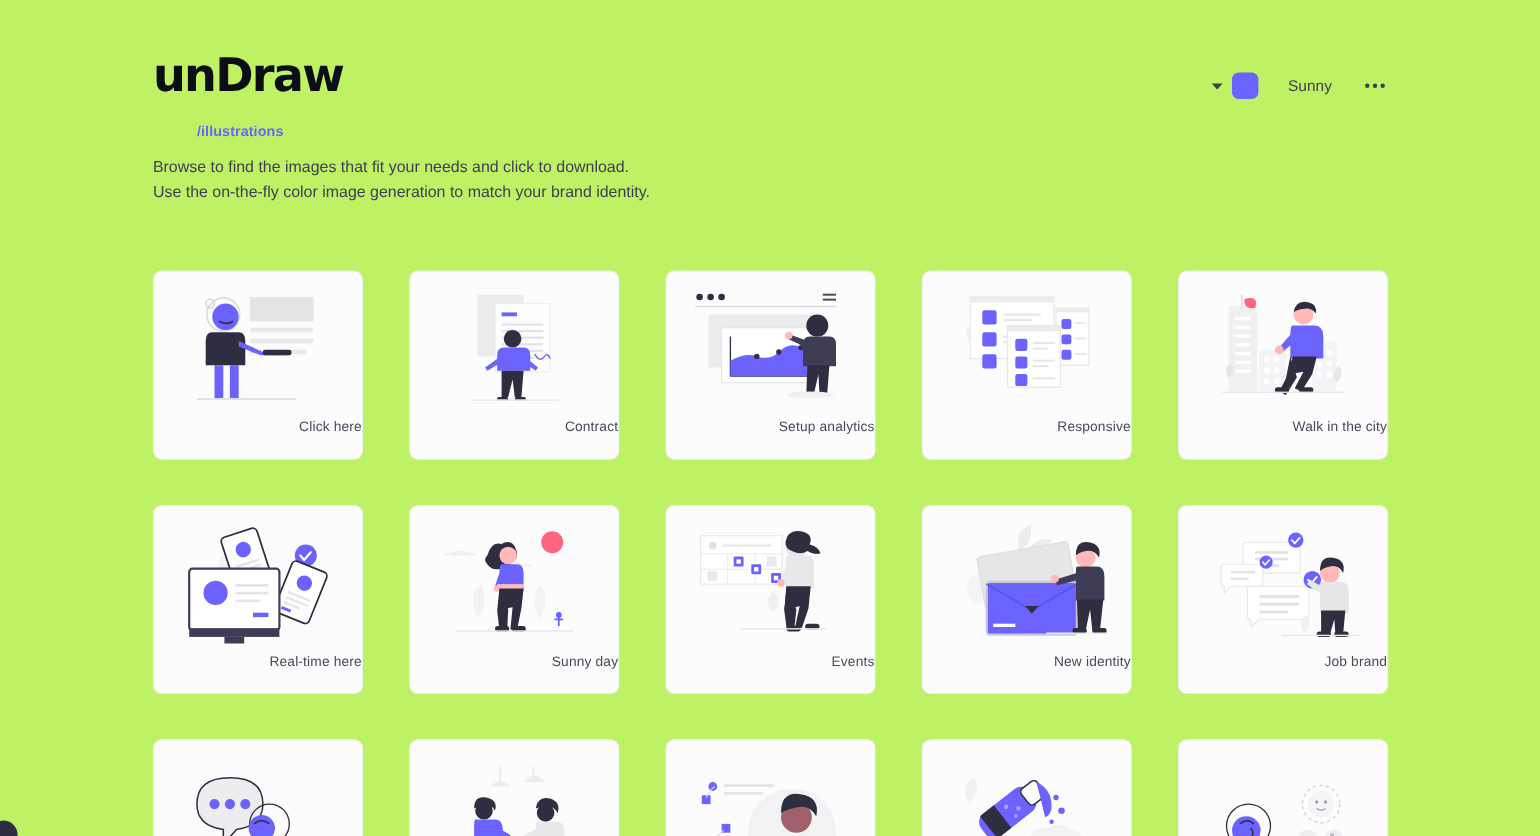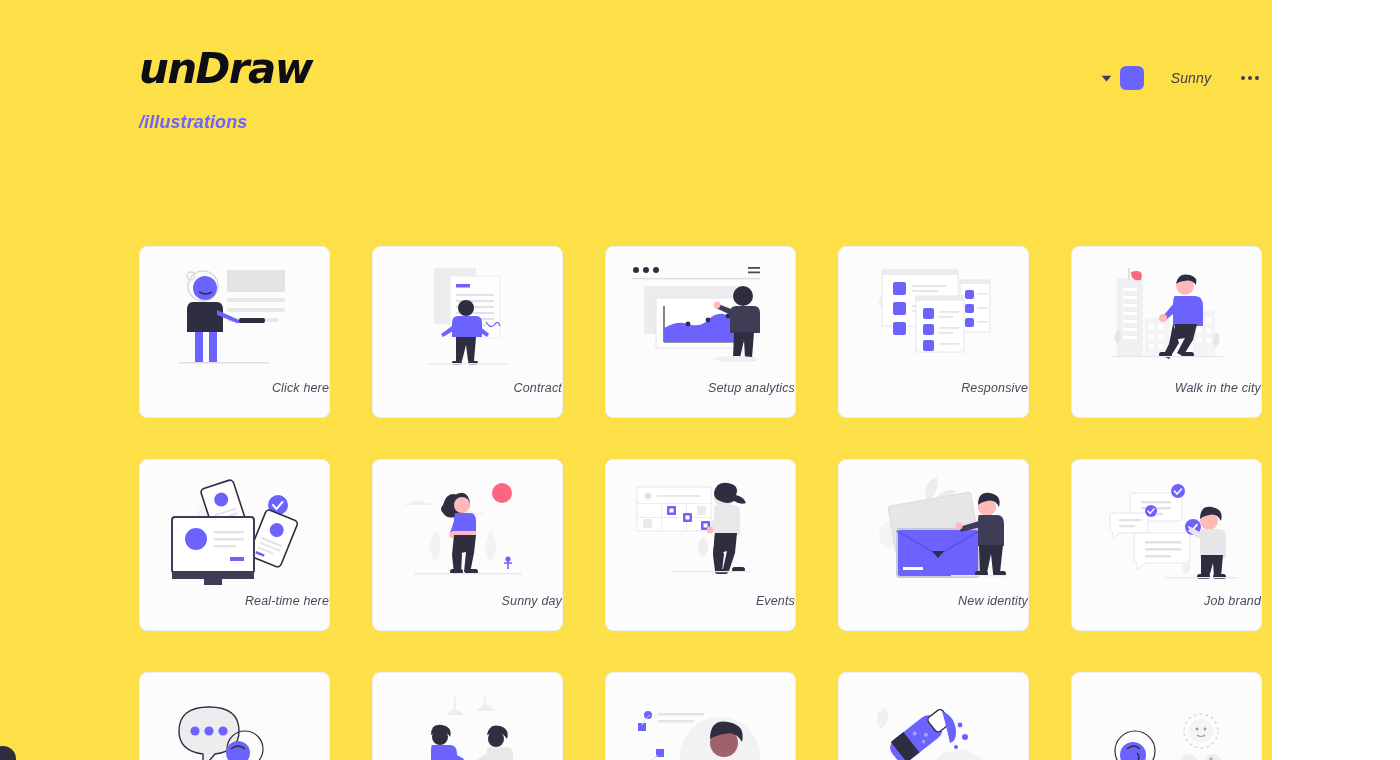--- a/index.html
+++ b/index.html
@@ -7,24 +7,23 @@
   html, body {
     width: 1400px;
     height: 760px;
     overflow: hidden;
     background: #ffffff;
     font-family: "Liberation Sans", sans-serif;
   }
 
   .page {
     position: relative;
-    width: 1272px;
+    width: 1400px;
     height: 760px;
-    background: #fde047;
-    font-style: italic;
+    background: #bef264;
   }
 
   
   .header {
     position: absolute;
     left: 139px;
     top: 48px;
     width: 1122px;
   }
 
@@ -32,24 +31,25 @@
     font-family: "DejaVu Sans", sans-serif;
     font-size: 42px;
     font-weight: 700;
     letter-spacing: -1.6px;
     color: #0d0d16;
     line-height: 1;
   }
 
   .breadcrumb {
     margin-top: 22px;
-    font-size: 18px;
+    font-size: 13px;
     font-weight: 700;
     color: #6c63ff;
     letter-spacing: 0.1px;
+    margin-left: 40px;
   }
 
   .intro {
     margin-top: 14px;
     font-size: 14.5px;
     line-height: 1.62;
     color: #3f3d56;
     max-width: 452px;
   }
 
@@ -161,20 +161,21 @@
 <body>
 
 <div class="page">
 
   <div class="header">
 
     <div class="brand">unDraw</div>
 
     <div class="breadcrumb" style="color: rgb(108, 99, 255);">/illustrations</div>
 
+    <div class="intro">Browse to find the images that fit your needs and click to download. Use the on-the-fly color image generation to match your brand identity.</div>
 
     <div class="header-actions">
 
       <div class="caret-btn">
         <svg width="11" height="7" viewBox="0 0 11 7" aria-hidden="true">
           <path d="M0.6 0.8 L10.4 0.8 L5.5 6.4 Z" fill="#3f3d56"></path>
         </svg>
       </div>
 
       <div class="color-swatch" id="swatch" style="background: rgb(108, 99, 255);"></div>

